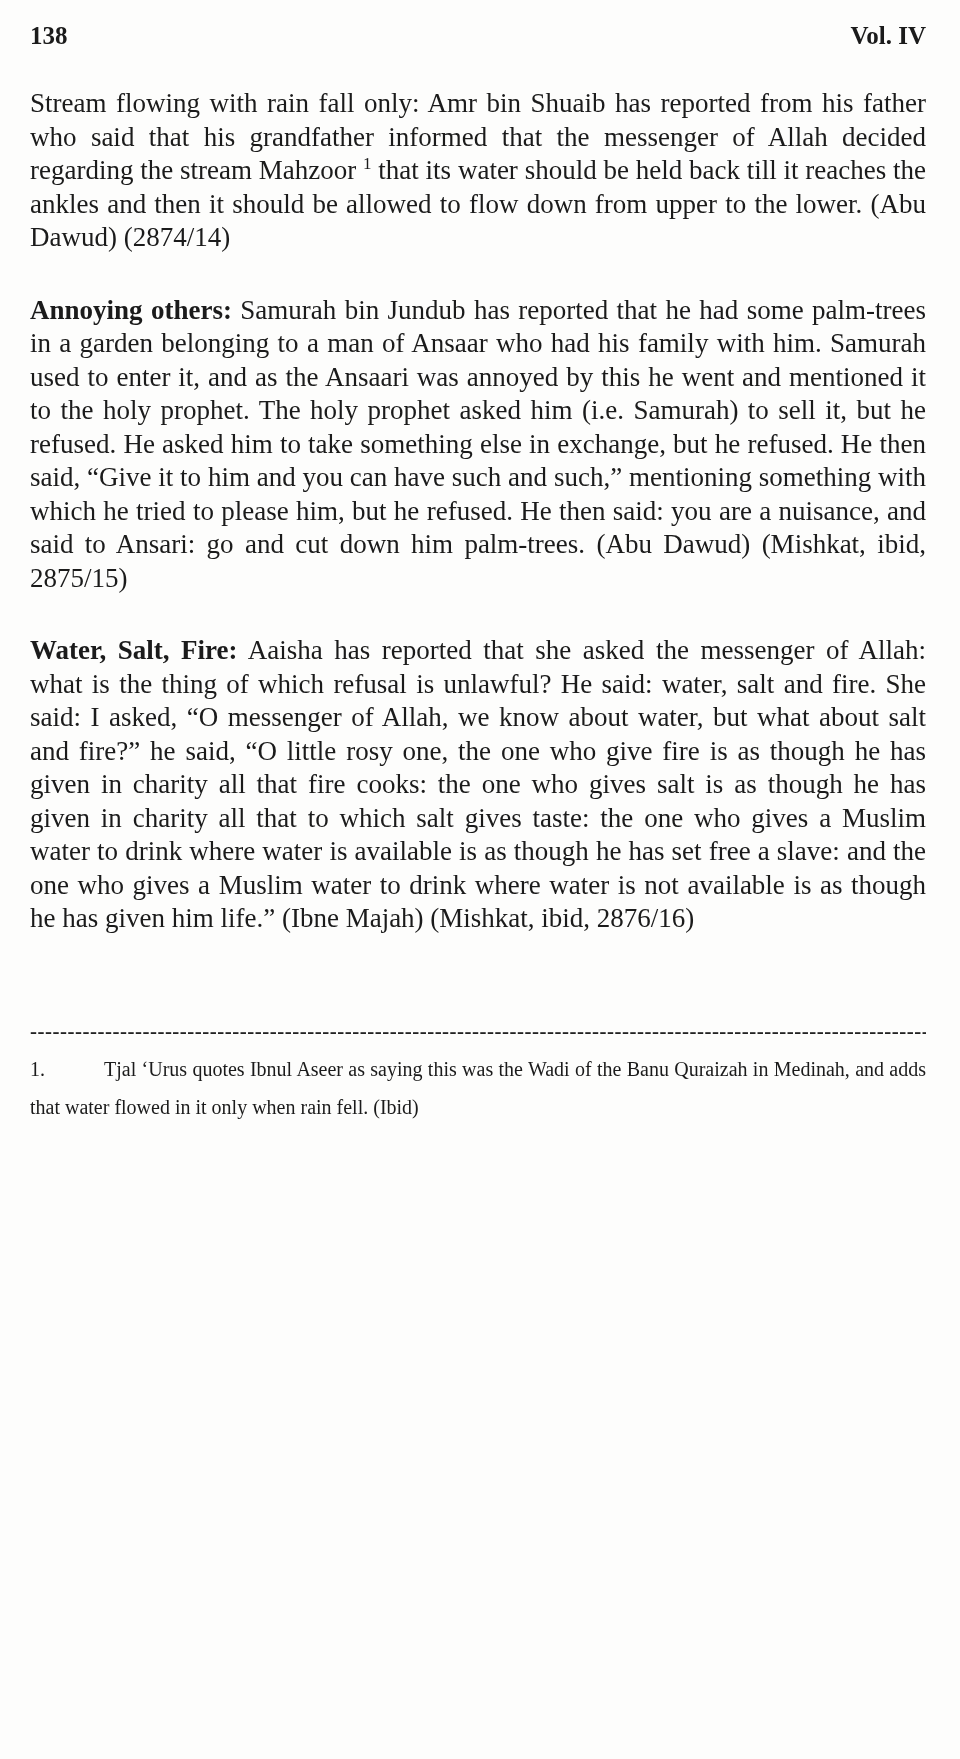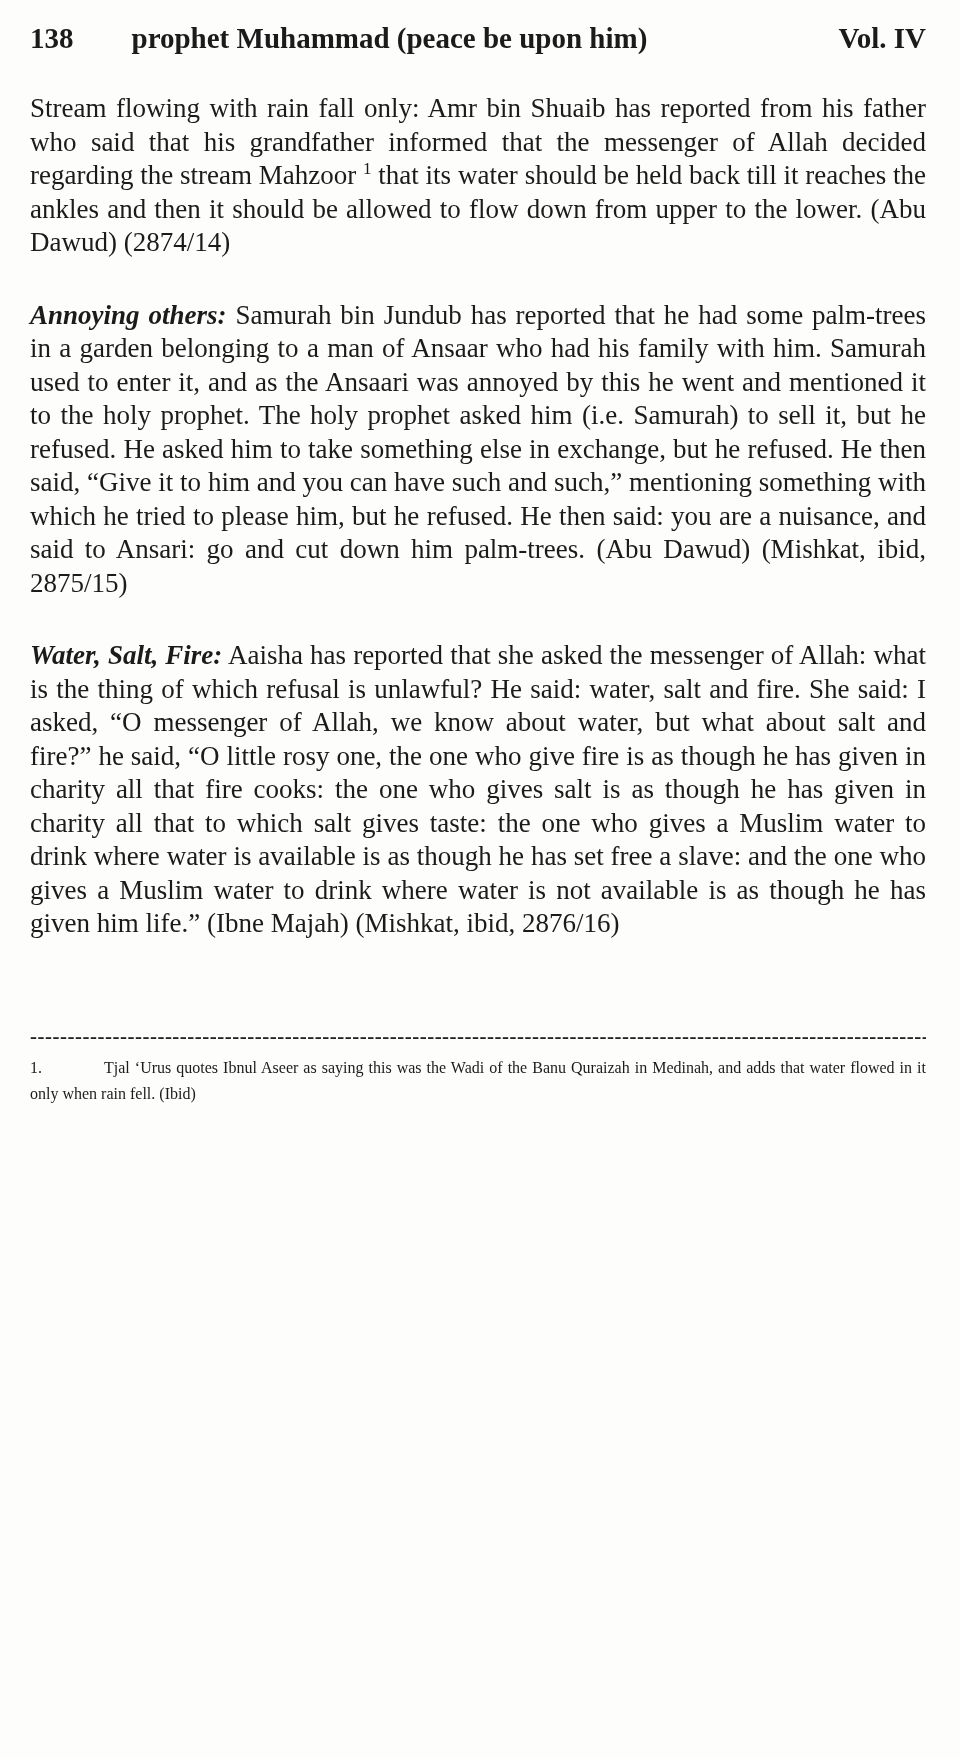--- a/index.html
+++ b/index.html
@@ -15,21 +15,21 @@
     color: #1b1b1b;
     overflow: hidden;
   }
   .page {
     padding: 20px 34px 0 30px;
   }
   .page-header {
     display: flex;
     align-items: baseline;
     font-weight: bold;
-    font-size: 29px;
+    font-size: 25px;
     padding: 2px 0 8px 0;
   }
   .page-header .page-number {
     flex: 0 0 auto;
   }
   .page-header .running-title {
     flex: 0 0 auto;
     margin-left: 58px;
   }
   .page-header .volume-label {
@@ -40,59 +40,57 @@
     margin-top: 29px;
   }
   .para {
     font-size: 27px;
     line-height: 33.5px;
     text-align: justify;
     margin: 0 0 39px 0;
   }
   .para b {
     font-weight: bold;
-    font-style: italic;
   }
   .fn-ref {
     font-size: 17px;
     vertical-align: super;
     line-height: 0;
   }
   .footnote-block {
     margin-top: 84px;
   }
   .footnote-separator {
     font-size: 21px;
     font-weight: bold;
     letter-spacing: 0.5px;
     white-space: nowrap;
     overflow: hidden;
     width: 100%;
     color: #222;
     line-height: 22px;
   }
   .footnote {
-    font-size: 16px;
-    line-height: 26px;
+    font-size: 20px;
+    line-height: 38px;
     text-align: justify;
     margin-top: 8px;
   }
   .footnote .footnote-number {
     display: inline-block;
     width: 74px;
   }
 </style>
 </head>
 <body>
 
 <div class="page">
 
   <div class="page-header">
     <span class="page-number">138</span>
-    <span class="running-title">prophet Muhammad (peace be upon him)</span>
     <span class="volume-label">Vol. IV</span>
   </div>
 
   <div class="body-text">
 
     <p class="para"><span>Stream flowing with rain fall only: Amr bin Shuaib has reported from his father who said that his grandfather informed that the messenger of Allah decided regarding the stream Mahzoor</span> <sup class="fn-ref">1</sup> <span>that its water should be held back till it reaches the ankles and then it should be allowed to flow down from upper to the lower. (Abu Dawud) (2874/14)</span></p>
 
     <p class="para"><b>Annoying others:</b> <span>Samurah bin Jundub has reported that he had some palm-trees in a garden belonging to a man of Ansaar who had his family with him. Samurah used to enter it, and as the Ansaari was annoyed by this he went and mentioned it to the holy prophet. The holy prophet asked him (i.e. Samurah) to sell it, but he refused. He asked him to take something else in exchange, but he refused. He then said, “Give it to him and you can have such and such,” mentioning something with which he tried to please him, but he refused. He then said: you are a nuisance, and said to Ansari: go and cut down him palm-trees. (Abu Dawud) (Mishkat, ibid, 2875/15)</span></p>
 
     <p class="para"><b>Water, Salt, Fire:</b> <span>Aaisha has reported that she asked the messenger of Allah: what is the thing of which refusal is unlawful? He said: water, salt and fire. She said: I asked, “O messenger of Allah, we know about water, but what about salt and fire?” he said, “O little rosy one, the one who give fire is as though he has given in charity all that fire cooks: the one who gives salt is as though he has given in charity all that to which salt gives taste: the one who gives a Muslim water to drink where water is available is as though he has set free a slave: and the one who gives a Muslim water to drink where water is not available is as though he has given him life.” (Ibne Majah) (Mishkat, ibid, 2876/16)</span></p>

